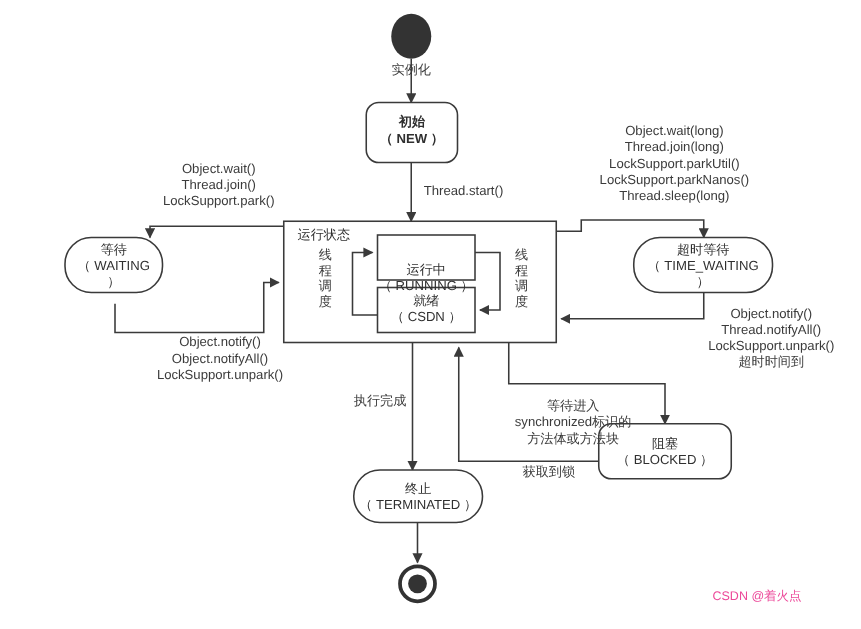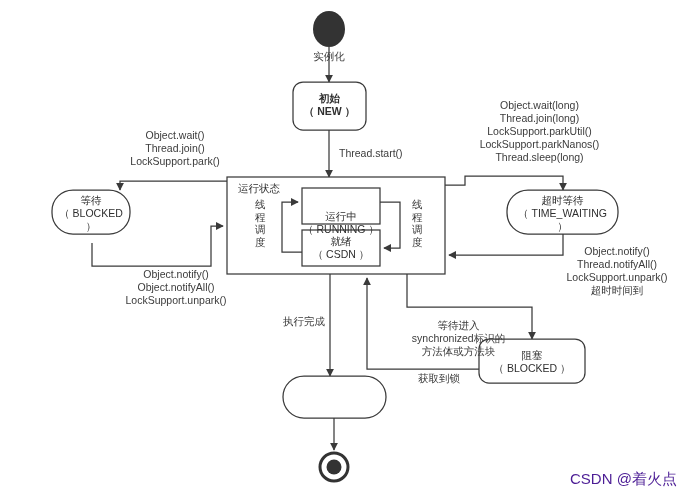--- a/index.html
+++ b/index.html
@@ -77,22 +77,22 @@
   }
   .composite-title {
     position: absolute;
     color: #2f2f2f;
     font-size: 10.5px;
     line-height: 13px;
     white-space: pre;
   }
   .watermark {
     position: absolute;
-    color: #4c1d95;
-    font-size: 15px;
+    color: #ec4899;
+    font-size: 10px;
     white-space: pre;
   }
 </style>
 </head>
 <body>
 
 <div id="canvas">
 
   <svg id="diagram-svg" width="689" height="503" viewBox="0 0 689 503">
     <defs>
@@ -148,26 +148,27 @@
   </svg>
 
   <div class="state-label" style="left:293px; top:92px; width:73px;font-weight:bold;"><span>初始</span><br><span>（ NEW ）</span></div>
 
   <div class="composite-title" style="left:238px; top:182px;">运行状态</div>
 
   <div class="state-label" style="left:302px; top:210px; width:78px;"><span>运行中</span><br><span>（ RUNNING ）</span></div>
 
   <div class="state-label" style="left:302px; top:235px; width:78px;"><span>就绪</span><br><span>（ CSDN ）</span></div>
 
-  <div class="state-label" style="left:50px; top:194px; width:82px;"><span>等待</span><br><span>（ BLOCKED</span><br><span>）</span></div>
+  <div class="state-label" style="left:50px; top:194px; width:82px;"><span>等待</span><br><span>（ WAITING</span><br><span>）</span></div>
 
   <div class="state-label" style="left:505px; top:194px; width:115px;"><span>超时等待</span><br><span>（ TIME_WAITING</span><br><span>）</span></div>
 
   <div class="state-label" style="left:479px; top:349px; width:106px;"><span>阻塞</span><br><span>（ BLOCKED ）</span></div>
 
+  <div class="state-label" style="left:283px; top:385px; width:103px;"><span>终止</span><br><span>（ TERMINATED ）</span></div>
 
   <div class="lbl" style="left:296px; top:50px; width:66px;">实例化</div>
 
   <div class="lbl" style="left:339px; top:147px; text-align:left;">Thread.start()</div>
 
   <div class="lbl" style="left:110px; top:129px; width:130px;">Object.wait()
 Thread.join()
 LockSupport.park()</div>
 
   <div class="lbl" style="left:104px; top:268px; width:144px;">Object.notify()

